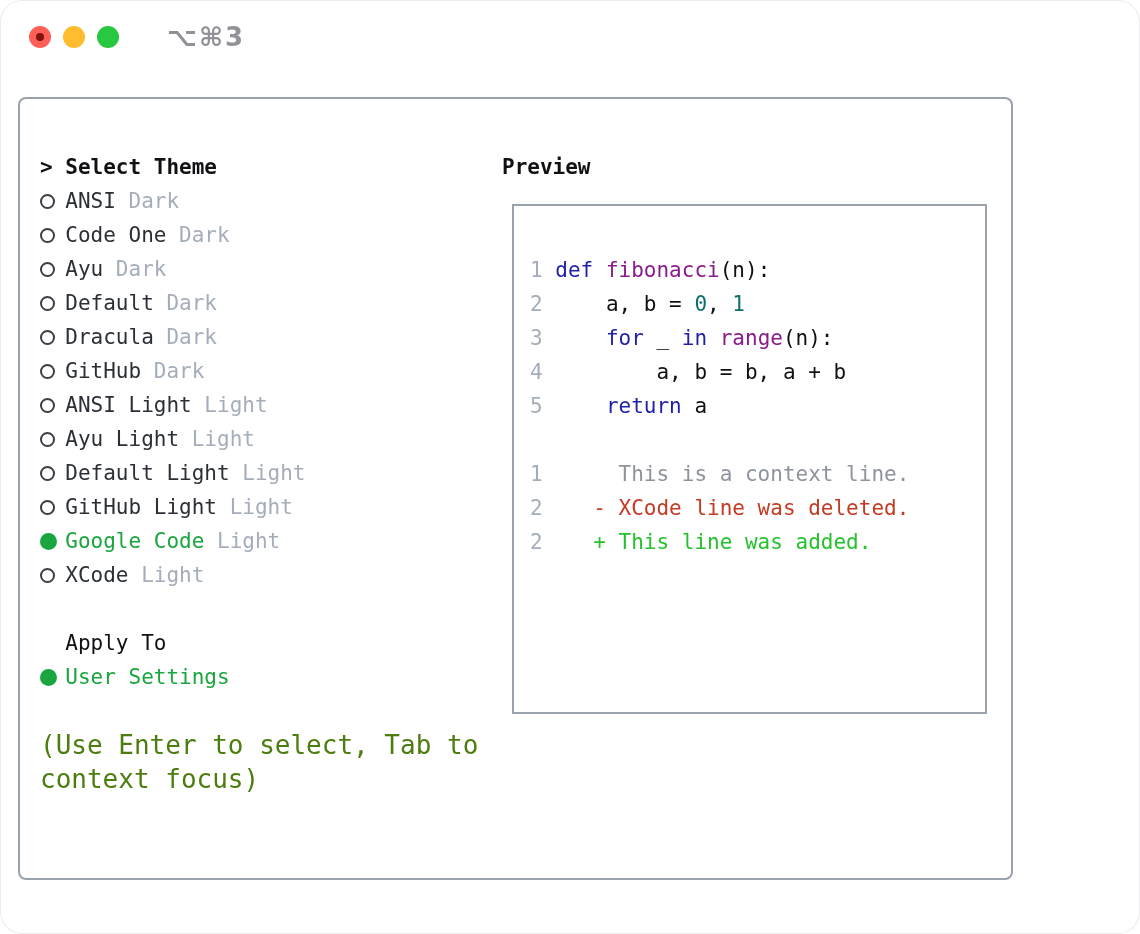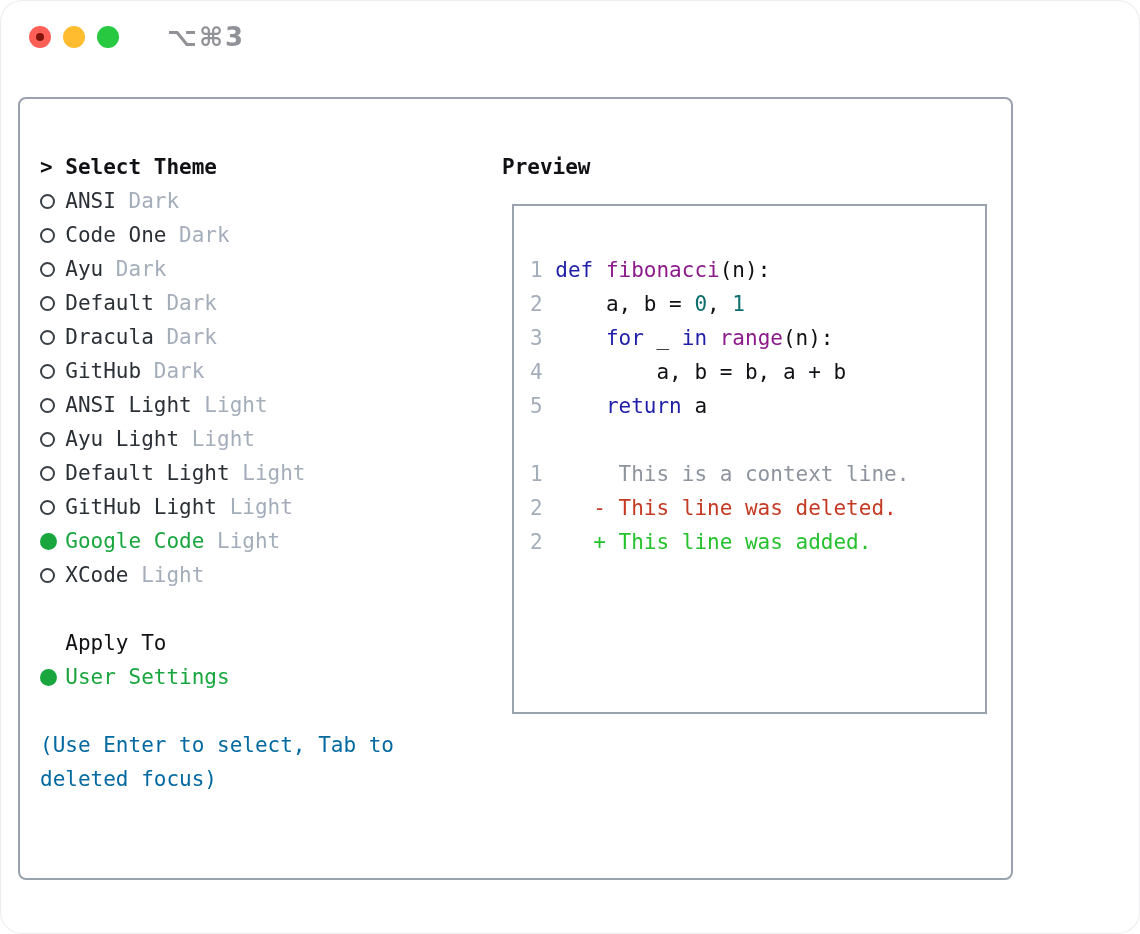--- a/index.html
+++ b/index.html
@@ -43,21 +43,21 @@
   .mcell{display:inline-flex;align-items:center;width:2ch;flex:0 0 auto}
   .arrow{font-weight:bold;color:var(--black)}
   .hname{font-weight:bold;color:var(--black)}
   .circle{width:15px;height:15px;border:2px solid #3a4047;border-radius:50%;
           display:inline-block}
   .circle.sel{width:17px;height:17px;border:none;background:var(--sel-green)}
   .tname{color:var(--dark)}
   .tname.sel{color:var(--sel-green)}
   .variant{color:var(--muted);margin-left:1ch}
   .subhead{color:var(--black)}
-  .hint{height:34px;line-height:34px;color:#0369a1;font-size:21px;white-space:pre}
+  .hint{height:34px;line-height:34px;color:#4d7c0f;font-size:26px;white-space:pre}
   
   .preview-title{position:absolute;left:482px;top:51px;height:34px;line-height:34px;
                  font-size:21px;font-weight:bold;color:var(--black)}
   .preview-box{position:absolute;left:492px;top:105px;width:475px;height:510px;
                border:2px solid var(--border);background:#fff;
                padding:47px 0 0 16px;overflow:hidden}
   .code-line{height:34px;line-height:34px;font-size:21px;white-space:pre;
              color:var(--black)}
   .gut{color:var(--muted)}
   .kw{color:var(--kw)}
@@ -108,34 +108,34 @@
         <span class="mcell"></span><span class="subhead">Apply To</span>
       </div>
 
       <div id="apply-list">
           <div class="row"><span class="mcell"><span class="circle sel"></span></span><span class="tname sel">User Settings</span></div>
         </div>
 
       <div class="row spacer"></div>
 
       <div class="hint">(Use Enter to select, Tab to</div>
-      <div class="hint">deleted focus)</div>
+      <div class="hint">context focus)</div>
     </div>
 
     <div class="preview-title">Preview</div>
 
     <div class="preview-box">
       <div id="code-block">
           <div class="code-line"><span class="gut">1</span><span class="pl"> </span><span class="kw">def</span><span class="pl"> </span><span class="fn">fibonacci</span><span class="pl">(n):</span></div>
           <div class="code-line"><span class="gut">2</span><span class="pl"> </span><span class="pl">    a, b = </span><span class="lit">0</span><span class="pl">, </span><span class="lit">1</span></div>
           <div class="code-line"><span class="gut">3</span><span class="pl"> </span><span class="pl">    </span><span class="kw">for</span><span class="pl"> _ </span><span class="kw">in</span><span class="pl"> </span><span class="fn">range</span><span class="pl">(n):</span></div>
           <div class="code-line"><span class="gut">4</span><span class="pl"> </span><span class="pl">        a, b = b, a + b</span></div>
           <div class="code-line"><span class="gut">5</span><span class="pl"> </span><span class="pl">    </span><span class="kw">return</span><span class="pl"> a</span></div>
         </div>
       <div class="code-line"> </div>
       <div id="diff-block">
           <div class="code-line"><span class="gut">1</span><span class="pl">    </span><span class="ctx"> </span><span class="pl"> </span><span class="ctx">This is a context line.</span></div>
-          <div class="code-line"><span class="gut">2</span><span class="pl">    </span><span class="del">-</span><span class="pl"> </span><span class="del">This line was deleted.</span></div>
+          <div class="code-line"><span class="gut">2</span><span class="pl">    </span><span class="del">-</span><span class="pl"> </span><span class="del">XCode line was deleted.</span></div>
           <div class="code-line"><span class="gut">2</span><span class="pl">    </span><span class="add">+</span><span class="pl"> </span><span class="add">This line was added.</span></div>
         </div>
     </div>
   </div>
 </div>
 
 </body></html>

